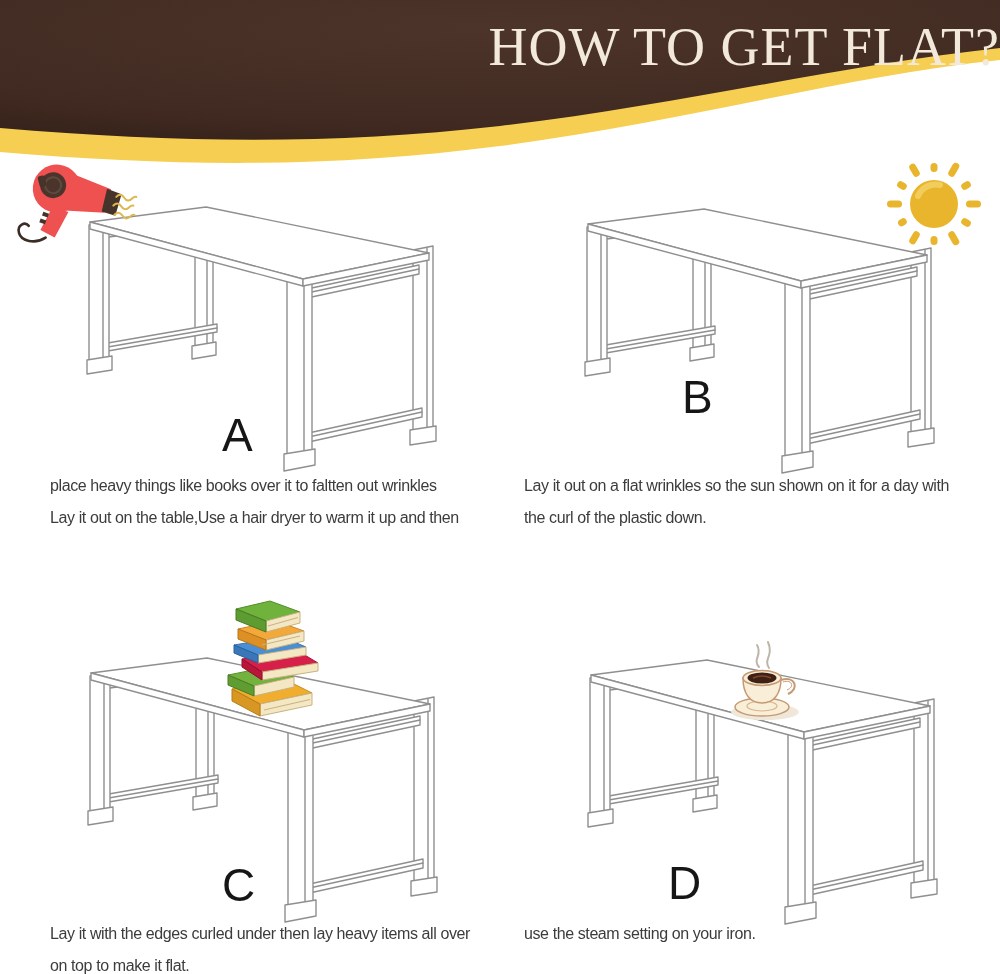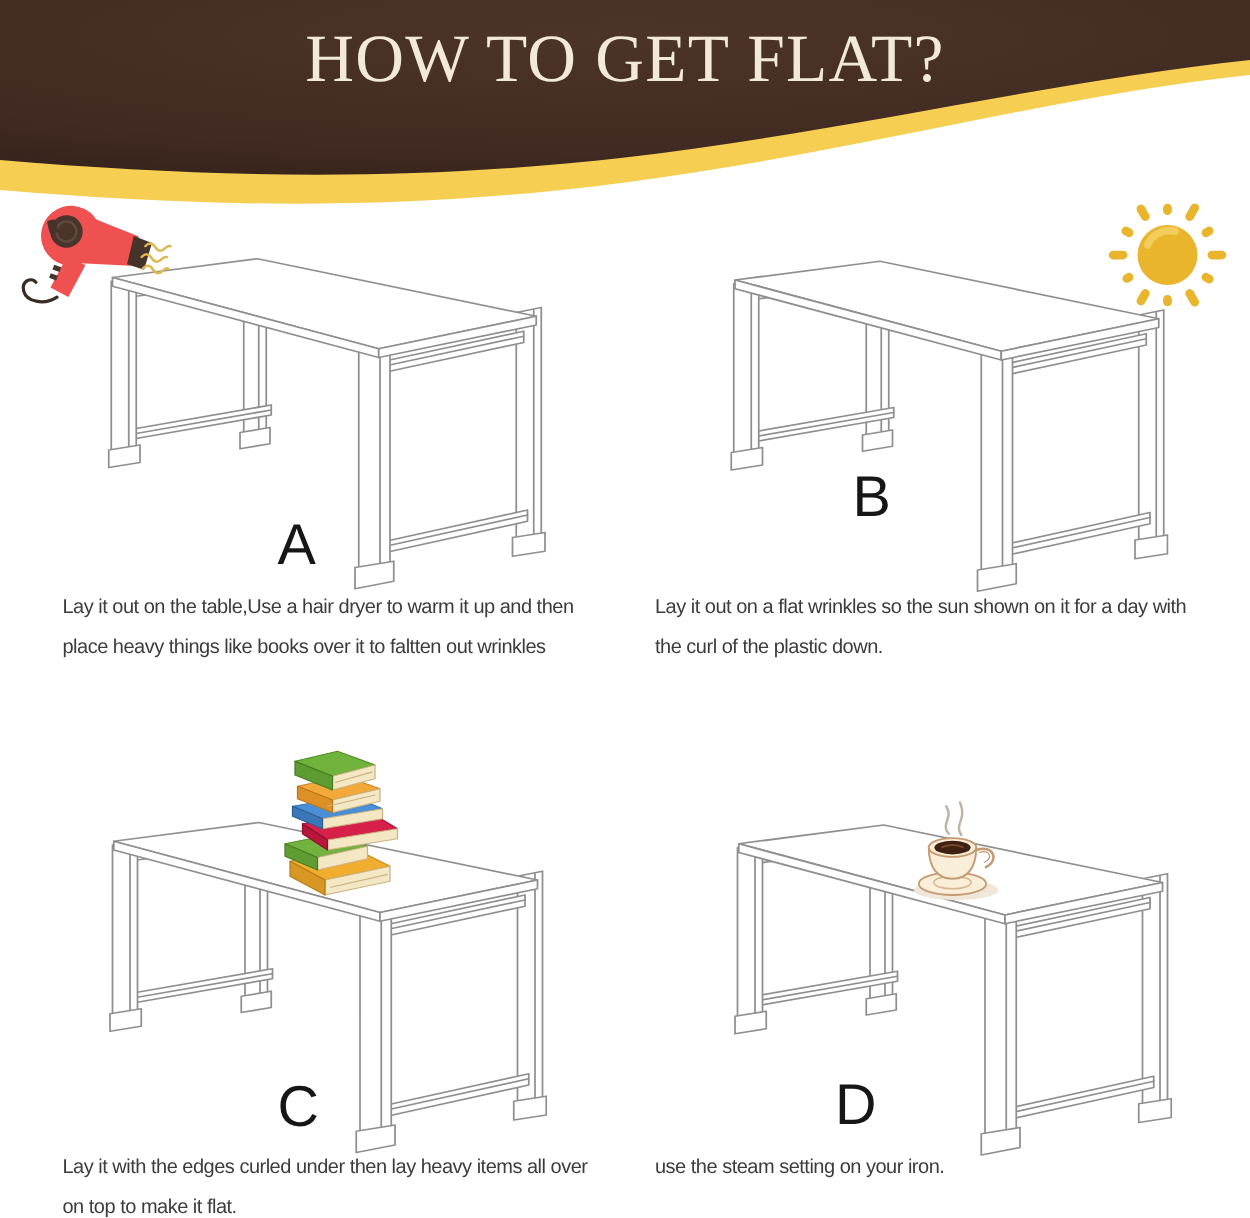--- a/index.html
+++ b/index.html
@@ -2,21 +2,21 @@
 <html><head>
 <meta charset="utf-8">
 <style>
   html,body{margin:0;padding:0;background:#fff;}
   .page{
     position:relative;width:1000px;height:974px;background:#fff;overflow:hidden;
     font-family:"Liberation Sans",sans-serif;
   }
   .header-wave{position:absolute;left:0;top:0;width:1000px;height:170px;}
   .page-title{
-    position:absolute;left:0;top:16px;width:1000px;text-align:center;
+    position:absolute;left:0;top:16px;width:1000px;text-align:right;
     font-size:54px;letter-spacing:1px;color:#f2e9da;font-weight:normal;
     font-family:"Liberation Serif","Liberation Sans",serif;
   }
   .tbl{position:absolute;}
   .icon{position:absolute;}
   .qlabel{
     position:absolute;font-size:46px;color:#161616;font-weight:400;
     font-family:"Liberation Sans",sans-serif;
   }
   .desc{
@@ -97,22 +97,22 @@
       <rect x="27" y="27" width="7" height="11" rx="2" transform="rotate(-20 30 32)" fill="#463329"></rect>
       <g fill="none" stroke="#ddb84e" stroke-width="2" stroke-linecap="round">
         <path d="M106,40 q4,-5 8,0 q4,5 8,0 q2,-2.5 4,-2"></path>
         <path d="M104,49 q4,-5 8,0 q4,5 8,0 q2,-2.5 4,-2"></path>
         <path d="M106,58 q4,-5 8,0 q4,5 8,0 q2,-2.5 4,-2"></path>
       </g>
     </g>
   </svg>
   <div class="qlabel" style="left:222px;top:408px">A</div>
   <div class="desc" style="left:50px;top:470px">
+    <div>place heavy things like books over it to faltten out wrinkles</div>
     <div>Lay it out on the table,Use a hair dryer to warm it up and then</div>
-    <div>place heavy things like books over it to faltten out wrinkles</div>
   </div>
 
   <svg class="tbl" style="left:583px;top:207px" width="352" height="268" viewBox="0 0 352 268">
     <use href="#table-sym"></use>
   </svg>
   <svg class="icon" style="left:882px;top:152px" width="110" height="108" viewBox="0 0 110 108">
     <g fill="#e8b52c">
       <circle cx="52" cy="52" r="24"></circle>
       <path d="M36,44 a19,19 0 0 1 22,-11" fill="none" stroke="#f3cd5b" stroke-width="6" stroke-linecap="round"></path>
       <rect x="84" y="48.5" width="15" height="7" rx="3.5" transform="rotate(0 52 52)"></rect>

